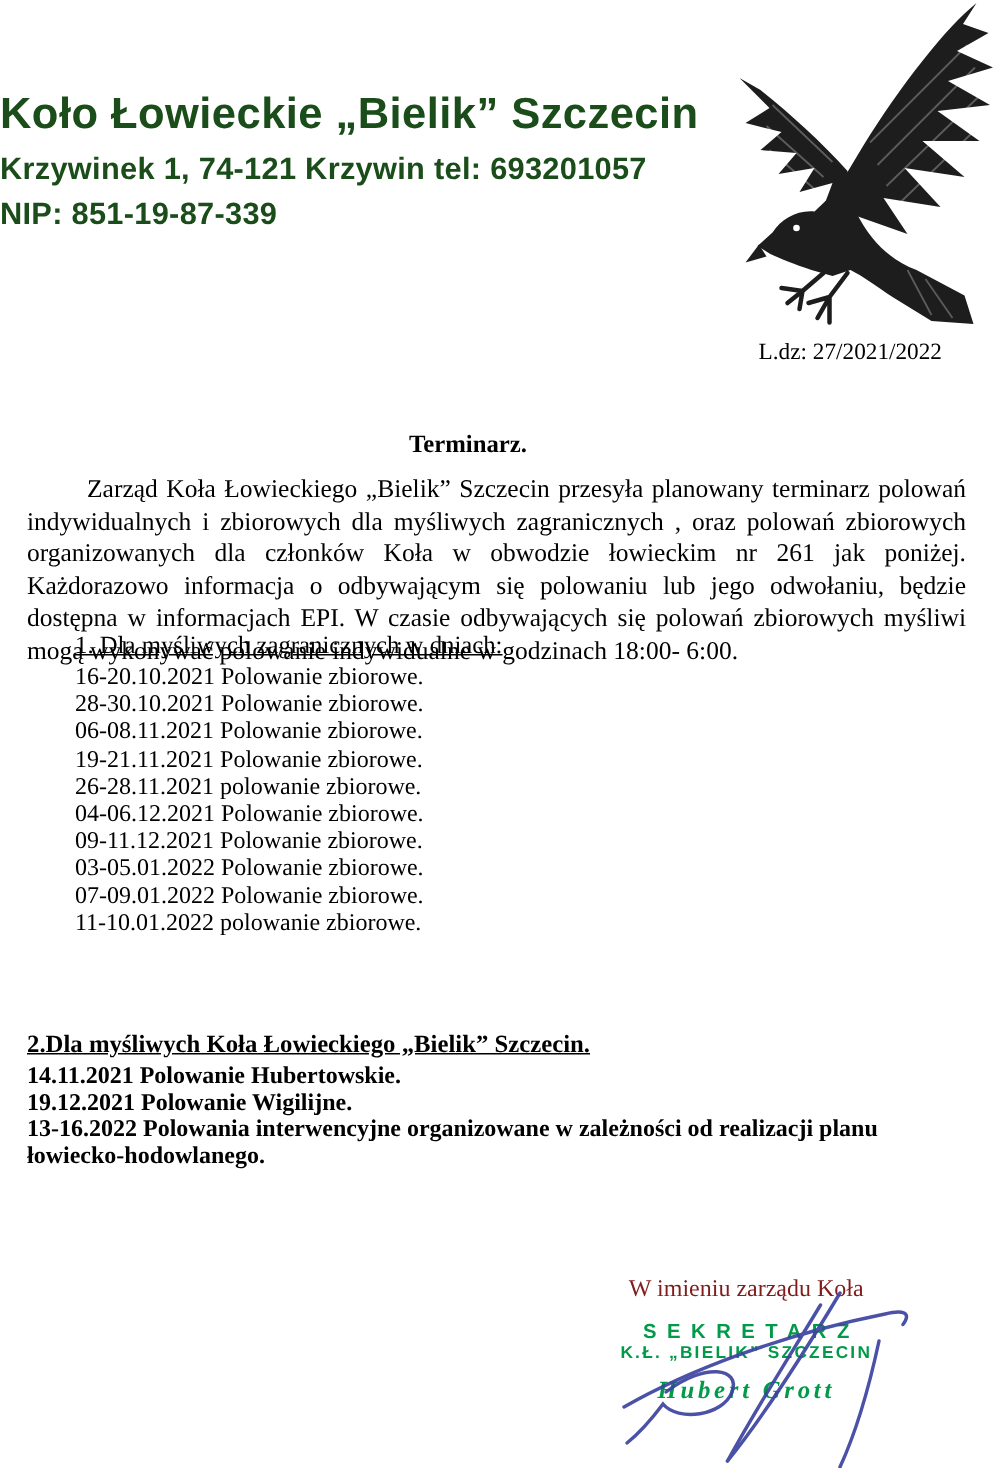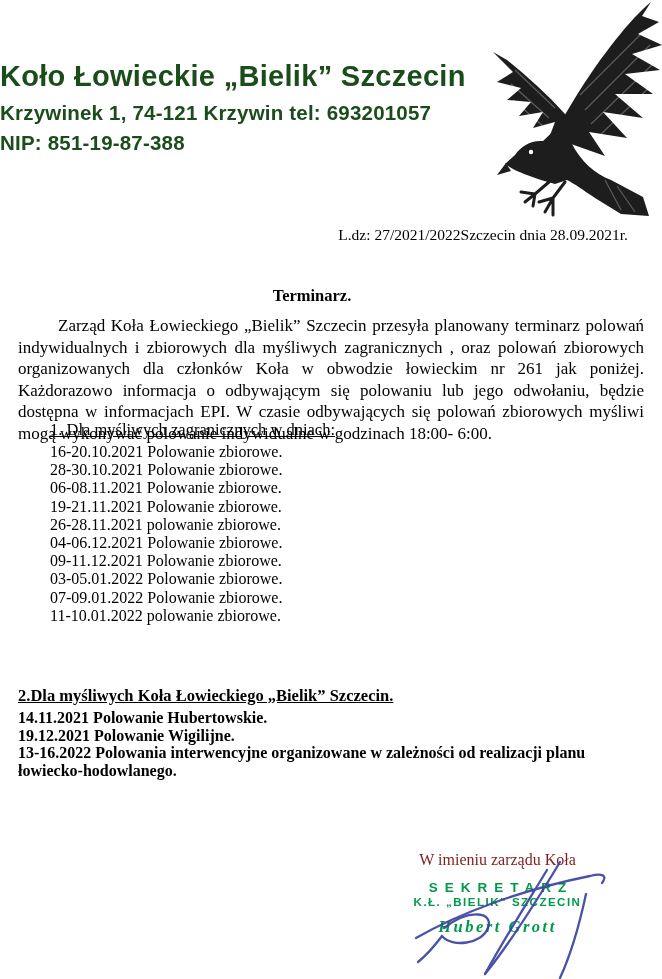--- a/index.html
+++ b/index.html
@@ -56,21 +56,21 @@
   .signature-ink{position:absolute;top:852px;left:388px;width:238px;height:127px;pointer-events:none;}
 </style>
 </head>
 <body>
 
 <div class="page">
 
   <div class="letterhead">
     <div class="org-name">Koło Łowieckie „Bielik” Szczecin</div>
     <div class="address-line">Krzywinek 1, 74-121 Krzywin tel: 693201057</div>
-    <div class="nip-line">NIP: 851-19-87-388</div>
+    <div class="nip-line">NIP: 851-19-87-339</div>
   </div>
 
   <div class="eagle-wrap">
     <svg width="177" height="230" viewBox="0 0 177 230" xmlns="http://www.w3.org/2000/svg">
       <g fill="#1d1d1d" stroke="none">
 
         <path d="M166,2 C146,18 116,56 90,98 L78,118 L86,144
                  L120,156 L104,132 L142,138 L118,112 L158,118 L130,94
                  L168,94 L140,74 L175,70 L147,54 L177,45 L153,34
                  L174,22 L157,16 Z"></path>
@@ -94,21 +94,20 @@
         <path d="M95,95 L160,30 M100,110 L165,45 M106,124 L170,62 M112,138 L172,80"></path>
         <path d="M70,108 L30,70 M64,118 L26,84 M58,126 L28,100"></path>
         <path d="M132,186 L150,212 M120,180 L136,210"></path>
       </g>
       <circle cx="46" cy="152" r="2.2" fill="#ffffff"></circle>
     </svg>
   </div>
 
   <div class="meta-row">
     <span>L.dz: 27/2021/2022</span>
-    <span>Szczecin dnia 28.09.2021r.</span>
   </div>
 
   <div class="doc-title">Terminarz.</div>
 
   <div class="intro">Zarząd Koła Łowieckiego „Bielik” Szczecin przesyła planowany terminarz polowań indywidualnych i zbiorowych dla myśliwych zagranicznych , oraz polowań zbiorowych organizowanych dla członków Koła  w obwodzie łowieckim nr 261 jak poniżej. Każdorazowo informacja o odbywającym się polowaniu lub jego odwołaniu, będzie dostępna w informacjach EPI. W czasie odbywających się polowań zbiorowych myśliwi mogą wykonywać polowanie indywidualne w godzinach 18:00- 6:00.</div>
 
   <div class="section1">
     <div class="section-heading">1. Dla myśliwych zagranicznych w dniach:</div>
     <div class="sched-item">16-20.10.2021 Polowanie zbiorowe.</div>
     <div class="sched-item">28-30.10.2021 Polowanie zbiorowe.</div>

